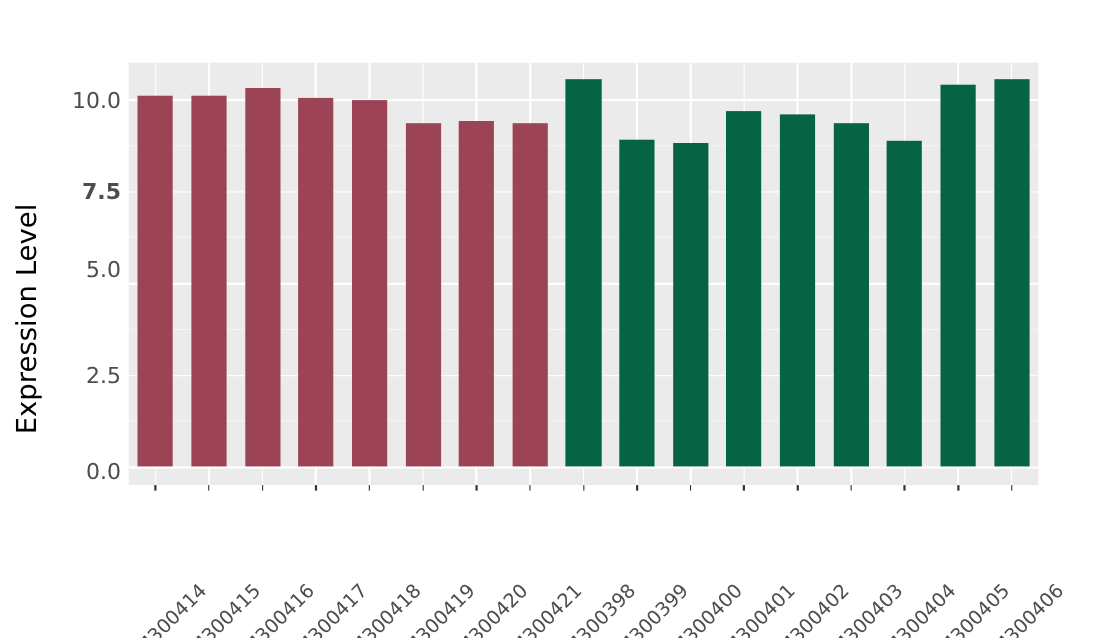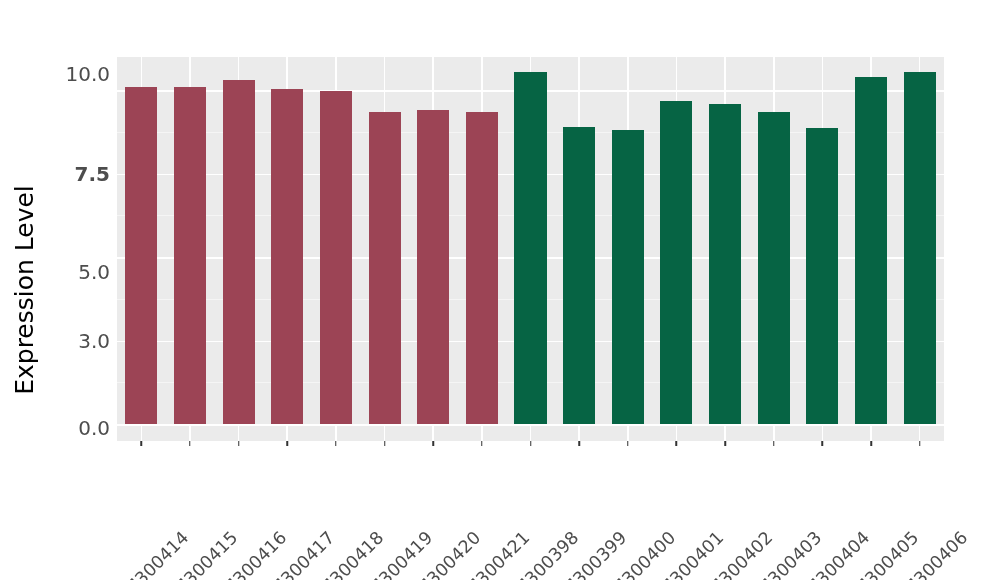--- a/index.html
+++ b/index.html
@@ -137,27 +137,27 @@
 </head>
 <body>
 
 <div id="chart-root">
 
   <div class="y-axis-title">Expression Level</div>
 
   <div class="y-tick-wrap" id="y-ticks">
       <div class="y-tick-label" style="top: 428px;">0.0</div>
       <div class="y-tick-mark" style="top: 424px;"></div>
-      <div class="y-tick-label" style="top: 340.591px;">3.0</div>
+      <div class="y-tick-label" style="top: 340.591px;">2.5</div>
       <div class="y-tick-mark" style="top: 340.591px;"></div>
-      <div class="y-tick-label" style="top: 272px;">5.0</div>
+      <div class="y-tick-label" style="top: 245px;">5.0</div>
       <div class="y-tick-mark" style="top: 257.182px;"></div>
       <div class="y-tick-label" style="top: 173.773px; font-weight: bold;">7.5</div>
       <div class="y-tick-mark" style="top: 173.773px;"></div>
-      <div class="y-tick-label" style="top: 74px;">10.0</div>
+      <div class="y-tick-label" style="top: 91px;">10.0</div>
       <div class="y-tick-mark" style="top: 90.3636px;"></div>
     </div>
 
   <div id="panel">
     <div id="grid-layer">
         <div class="grid-minor" style="top: 325.295px;"></div>
         <div class="grid-minor" style="top: 241.886px;"></div>
         <div class="grid-minor" style="top: 158.477px;"></div>
         <div class="grid-minor" style="top: 75.0682px;"></div>
         <div class="grid-major" style="top: 367px;"></div>

